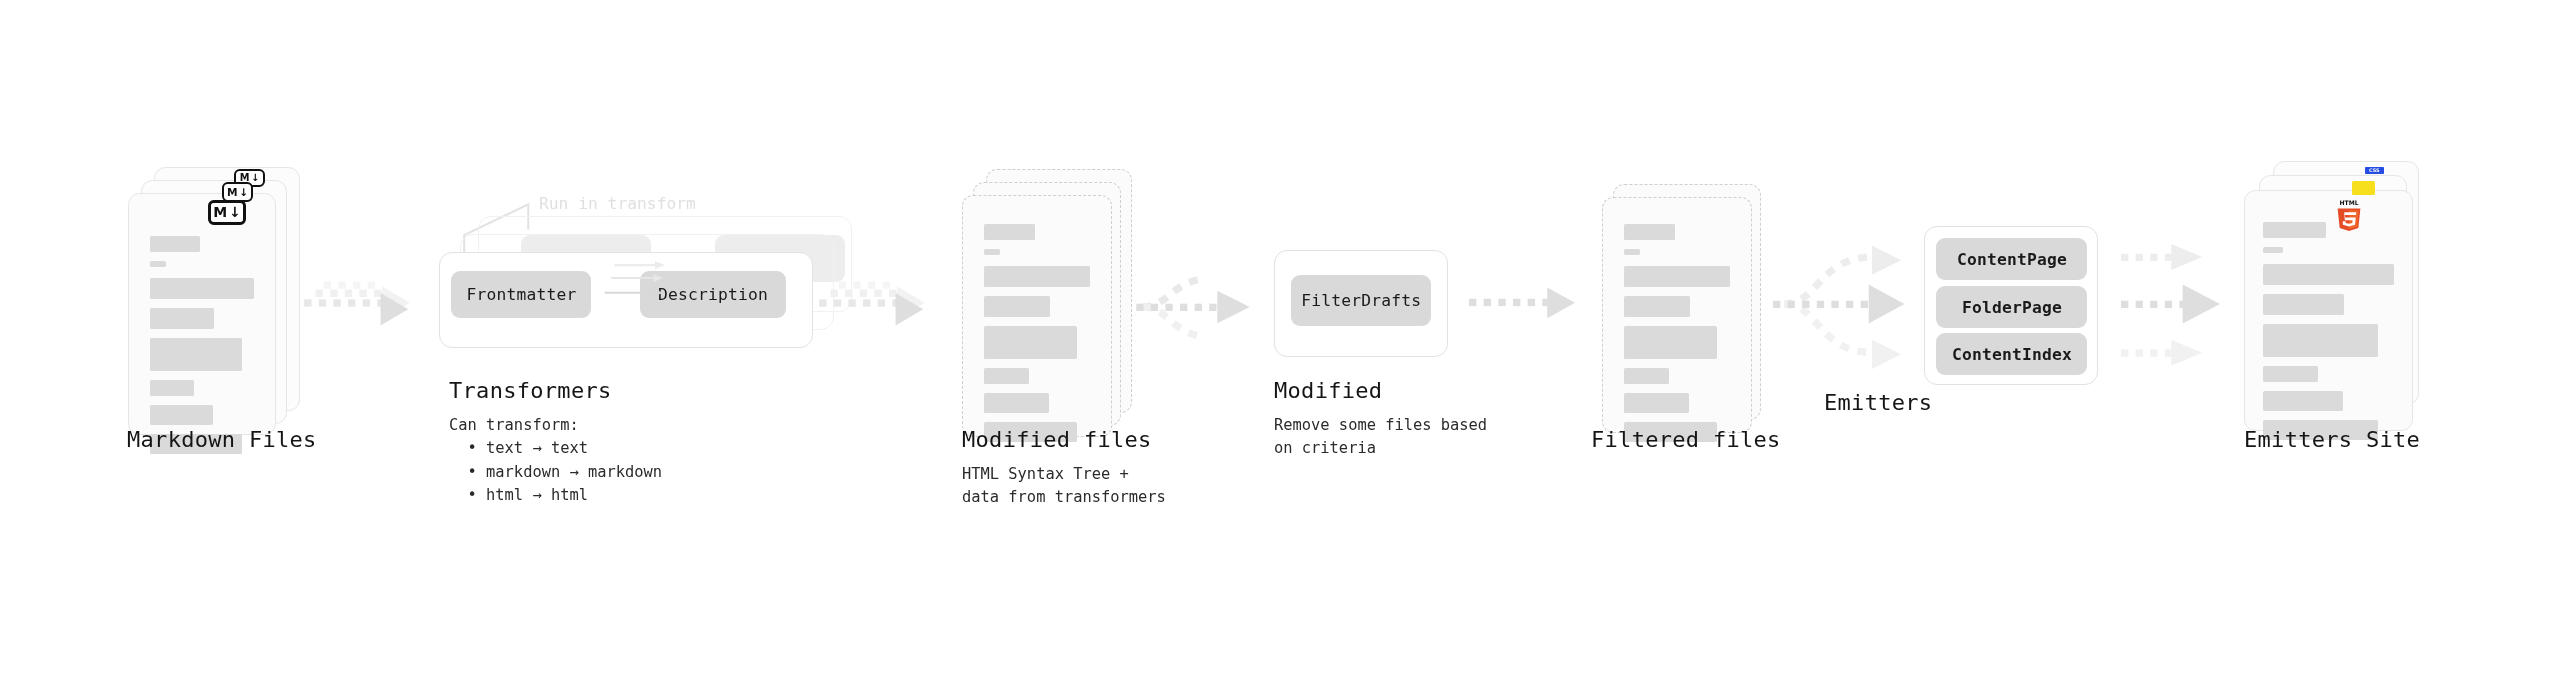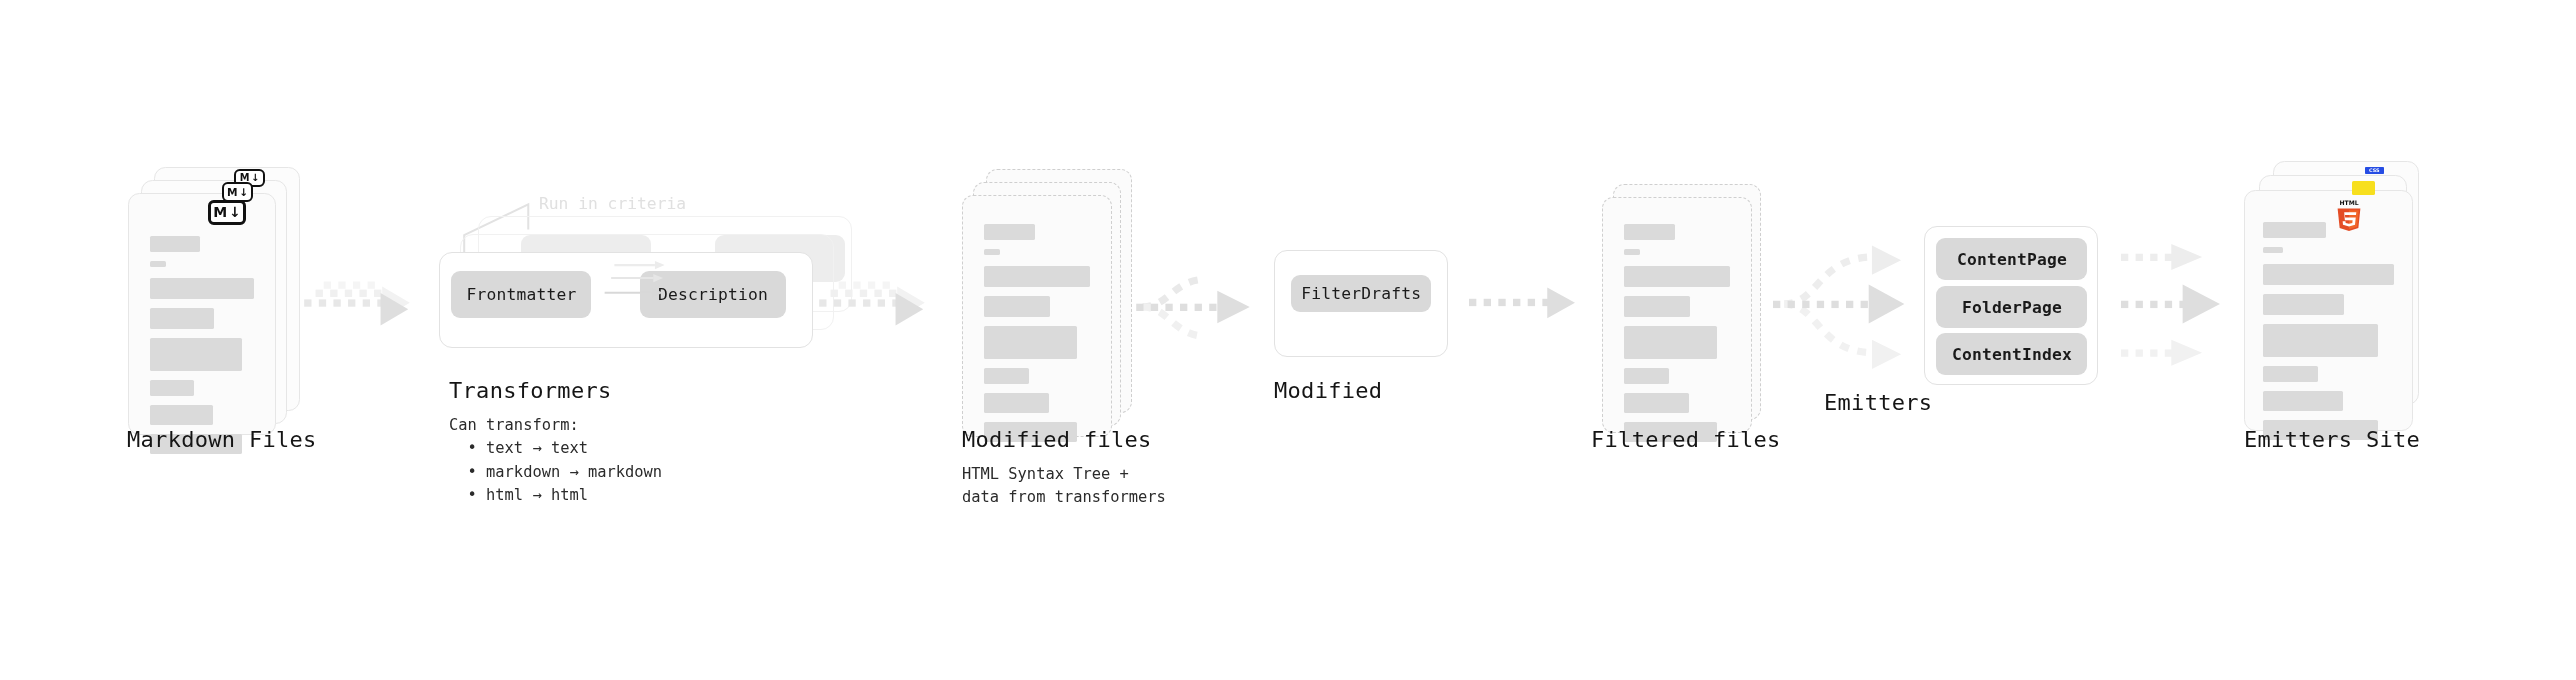--- a/index.html
+++ b/index.html
@@ -126,21 +126,21 @@
       <rect x="60" y="8" width="9" height="9"></rect>
         <rect x="78" y="8" width="9" height="9"></rect>
     </g>
     <polygon points="96,14 130,34 96,54" fill="#f2f2f2"></polygon>
     <polygon points="94,22 128,42 94,62" fill="#dedede"></polygon>
   </svg>
 
   <svg style="left:463px;top:193px;" width="163" height="73" viewBox="0 0 200 90">
     <path d="M 1 82 L 1 52 L 80 14 L 80 45" fill="none" stroke="#e2e2e2" stroke-width="2.5"></path>
   </svg>
-  <div class="parallel-label" style="left:539px;top:194px;">Run in criteria</div>
+  <div class="parallel-label" style="left:539px;top:194px;">Run in transform</div>
 
   <div class="node" style="left:439px;top:216px;">
     <div class="group ghost" style="left:39px;top:0px;width:374px;height:96px;">
       <div class="pill ghost" style="left:42px;top:18px;width:130px;height:47px;"></div>
       <div class="pill ghost" style="left:236px;top:18px;width:130px;height:47px;"></div>
     </div>
     <div class="group ghost" style="left:21px;top:18px;width:374px;height:96px;">
       <div class="pill ghost2" style="left:24.4px;top:18px;width:130px;height:47px;"></div>
       <div class="pill ghost2" style="left:218px;top:18px;width:130px;height:47px;"></div>
     </div>
@@ -226,23 +226,25 @@
         <rect x="18" y="44" width="9" height="9"></rect>
       <rect x="36" y="44" width="9" height="9"></rect>
         <rect x="54" y="44" width="9" height="9"></rect>
       <rect x="72" y="44" width="9" height="9"></rect>
         <rect x="90" y="44" width="9" height="9"></rect>
     </g>
     <polygon points="100,28 140,48 100,68" fill="#dedede"></polygon>
   </svg>
 
   <div class="group" style="left:1274px;top:250px;width:174px;height:107px;">
-    <div class="pill" style="left:16.3px;top:24.4px;width:140px;height:37px;">FilterDrafts</div>
+    <div class="pill" style="left:16.3px;top:24.4px;width:140px;height:51px;">FilterDrafts</div>
   </div>
   <div class="caption" style="left:1274px;top:378px;">Modified</div>
+  <div class="sub" style="left:1274px;top:414px;">Remove some files based
+on criteria</div>
 
   <svg style="left:1469px;top:284px;" width="106" height="41" viewBox="0 0 130 50">
     <g fill="#dedede">
       <rect x="0" y="18" width="9" height="9"></rect>
         <rect x="18" y="18" width="9" height="9"></rect>
       <rect x="36" y="18" width="9" height="9"></rect>
         <rect x="54" y="18" width="9" height="9"></rect>
       <rect x="72" y="18" width="9" height="9"></rect>
         <rect x="90" y="18" width="9" height="9"></rect>
     </g>

